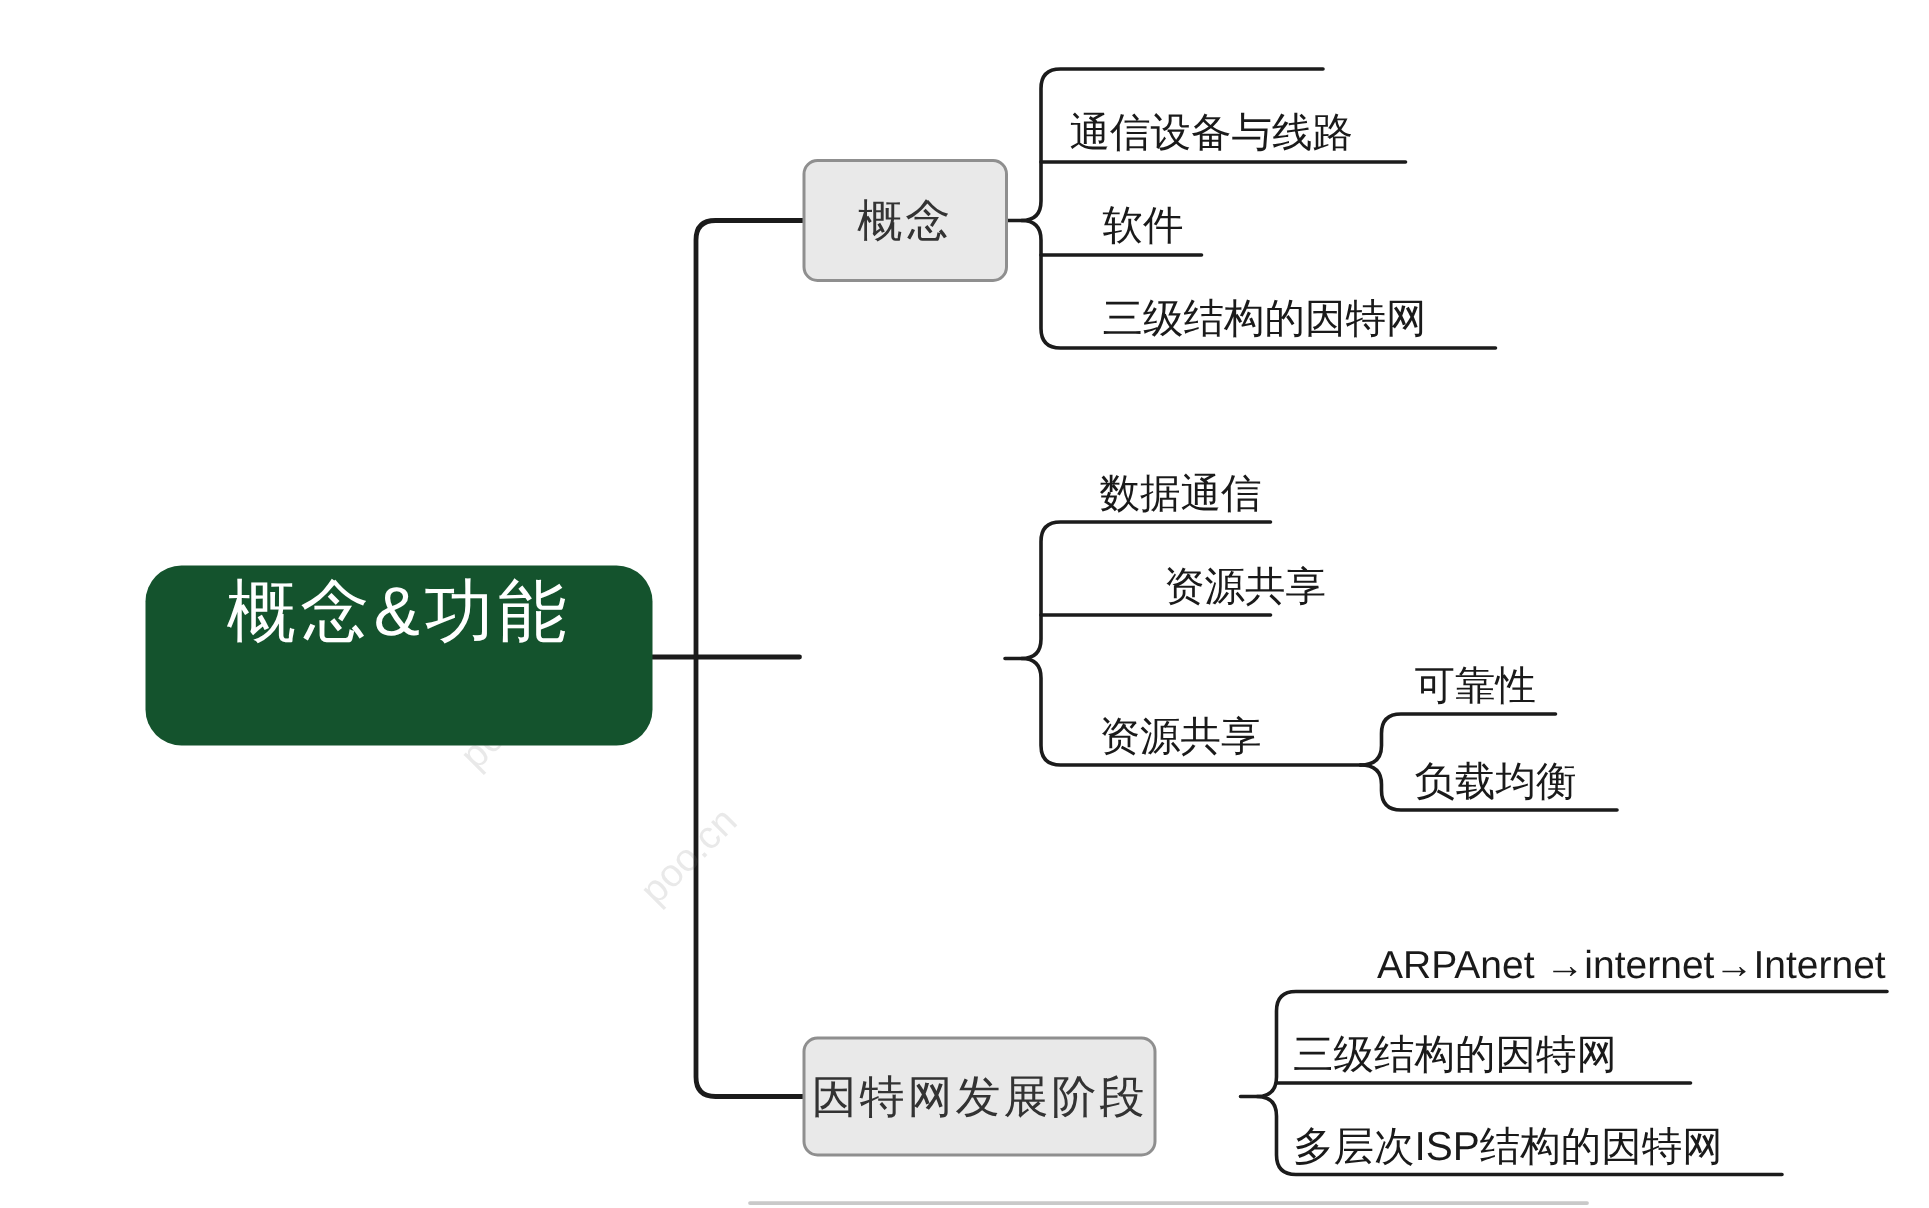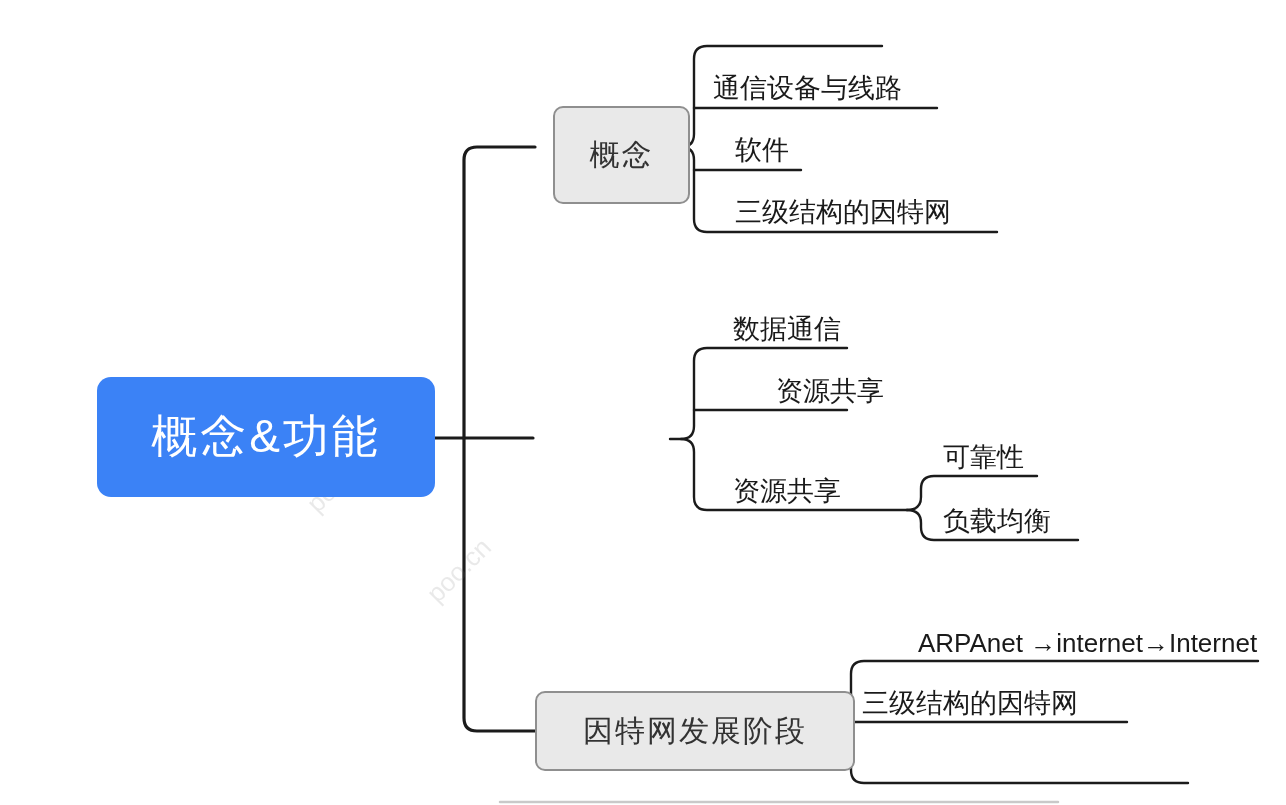--- a/index.html
+++ b/index.html
@@ -25,43 +25,43 @@
     stroke-linecap:round;
     stroke-linejoin:round;
   }
   .connectors path.trunk{stroke-width:3.2;}
   .connectors path.branch{stroke-width:2.4;}
   .connectors path.edge-line{stroke:#c9c9c9;stroke-width:2.5;}
   .root-node{
     position:absolute;
     left:97px;top:377px;
     width:338px;height:120px;
-    background:#3b82f6;
-    border-radius:14px;
-    display:flex;align-items:center;justify-content:center;
+    background:#14532d;
+    border-radius:24px;
+    display:flex;align-items:flex-start;justify-content:center;
     color:#ffffff;
     font-size:46px;
     letter-spacing:3px;
     cursor:pointer;
   }
   .topic-node{
     position:absolute;
     background:#e9e9e9;
     border:2px solid #8f8f8f;
     border-radius:10px;
     display:flex;align-items:center;justify-content:center;
     color:#333333;
     font-size:30px;
     letter-spacing:2px;
     box-sizing:border-box;
     cursor:pointer;
   }
-  .node-concept{left:553px;top:106px;width:137px;height:98px;}
+  .node-concept{left:535px;top:106px;width:137px;height:82px;}
   .node-function{left:533px;top:398px;width:137px;height:82px;}
-  .node-internet{left:535px;top:691px;width:320px;height:80px;}
+  .node-internet{left:535px;top:691px;width:236px;height:80px;}
   .leaf{
     position:absolute;
     color:#1a1a1a;
     font-size:27px;
     line-height:32px;
     white-space:nowrap;
     cursor:pointer;
   }
   .leaf.latin{font-size:26px;}
   .watermark{
@@ -124,14 +124,15 @@
   <div class="leaf" style="left:735px;top:196px;">三级结构的因特网</div>
 
   <div class="leaf" style="left:733px;top:313px;">数据通信</div>
   <div class="leaf" style="left:776px;top:375px;">资源共享</div>
   <div class="leaf" style="left:733px;top:475px;">资源共享</div>
   <div class="leaf" style="left:943px;top:441px;">可靠性</div>
   <div class="leaf" style="left:943px;top:505px;">负载均衡</div>
 
   <div class="leaf" style="left:862px;top:687px;">三级结构的因特网</div>
   <div class="leaf latin" style="left:918px;top:627px;">ARPAnet →internet→Internet</div>
+  <div class="leaf" style="left:862px;top:748px;">多层次ISP结构的因特网</div>
 
 </div>
 
 </body></html>

